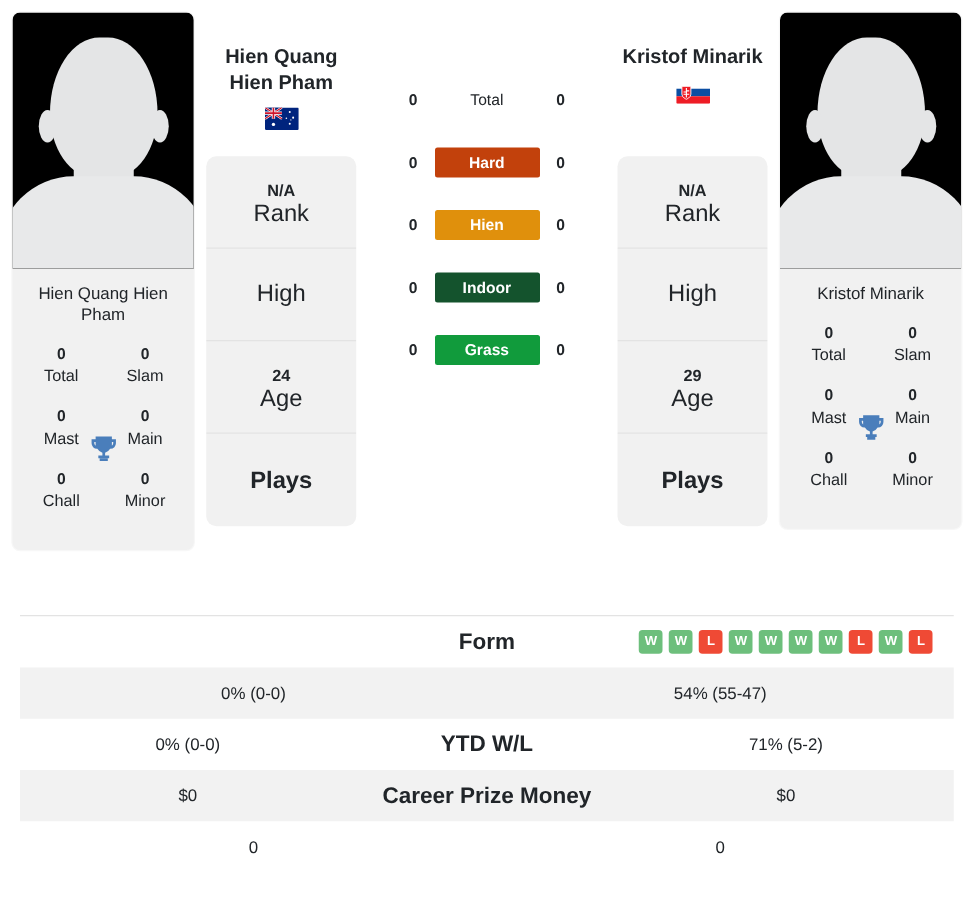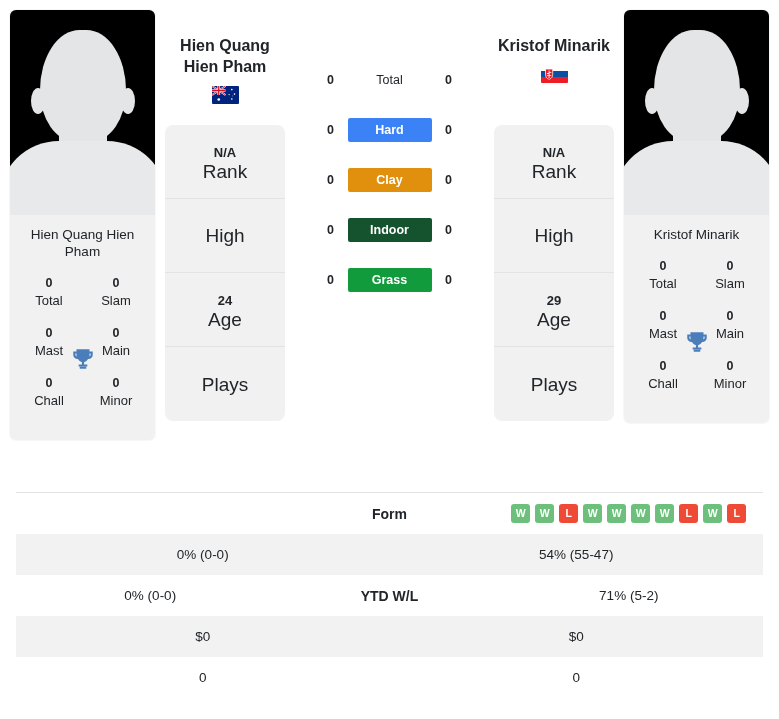--- a/index.html
+++ b/index.html
@@ -159,21 +159,21 @@
     overflow: hidden;
   }
   .info-cell {
     height: 74px;
     border-bottom: 1px solid #e3e3e3;
     display: flex;
     flex-direction: column;
     align-items: center;
     justify-content: center;
   }
-  .info-cell:last-child { border-bottom: none; }
+  .info-cell:last-child { border-bottom: none; font-weight: bold; }
   .info-val {
     font-size: 13px;
     font-weight: bold;
     line-height: 19px;
     color: #212529;
   }
   .info-sub {
     font-size: 19px;
     line-height: 19px;
     color: #212529;
@@ -230,21 +230,21 @@
   .cmp-left, .cmp-right {
     flex: 1 1 0;
     text-align: center;
     font-size: 13.5px;
     color: #212529;
   }
   .cmp-mid {
     width: 210px;
     flex: 0 0 210px;
     text-align: center;
-    font-size: 14px;
+    font-size: 18px;
     font-weight: bold;
     color: #212529;
   }
   .form-strip {
     display: flex;
     gap: 5px;
     justify-content: center;
   }
   .form-badge {
     width: 19px;
@@ -356,26 +356,26 @@
   </div>
 
   <div class="surfaces">
     <div class="surface-row">
       <div class="s-val">0</div>
       <div class="s-bar plain">Total</div>
       <div class="s-val">0</div>
     </div>
     <div class="surface-row">
       <div class="s-val">0</div>
-      <div class="s-bar" id="bar-hard" style="background: #3b82f6;">Hard</div>
+      <div class="s-bar" id="bar-hard" style="background: #c2410c;">Hard</div>
       <div class="s-val">0</div>
     </div>
     <div class="surface-row">
       <div class="s-val">0</div>
-      <div class="s-bar" id="bar-clay" style="background: rgb(224, 144, 12);">Clay</div>
+      <div class="s-bar" id="bar-clay" style="background: rgb(224, 144, 12);">Hien</div>
       <div class="s-val">0</div>
     </div>
     <div class="surface-row">
       <div class="s-val">0</div>
       <div class="s-bar" id="bar-indoor" style="background: #14532d;">Indoor</div>
       <div class="s-val">0</div>
     </div>
     <div class="surface-row">
       <div class="s-val">0</div>
       <div class="s-bar" id="bar-grass" style="background: rgb(17, 155, 60);">Grass</div>
@@ -488,19 +488,20 @@
       <div class="cmp-left">0% (0-0)</div>
       <div class="cmp-right">54% (55-47)</div>
     </div>
     <div class="cmp-row">
       <div class="cmp-left">0% (0-0)</div>
       <div class="cmp-mid">YTD W/L</div>
       <div class="cmp-right">71% (5-2)</div>
     </div>
     <div class="cmp-row shaded">
       <div class="cmp-left">$0</div>
+      <div class="cmp-mid">Career Prize Money</div>
       <div class="cmp-right">$0</div>
     </div>
     <div class="cmp-row">
       <div class="cmp-left">0</div>
       <div class="cmp-right">0</div>
     </div>
   </div>
 
 </body></html>

